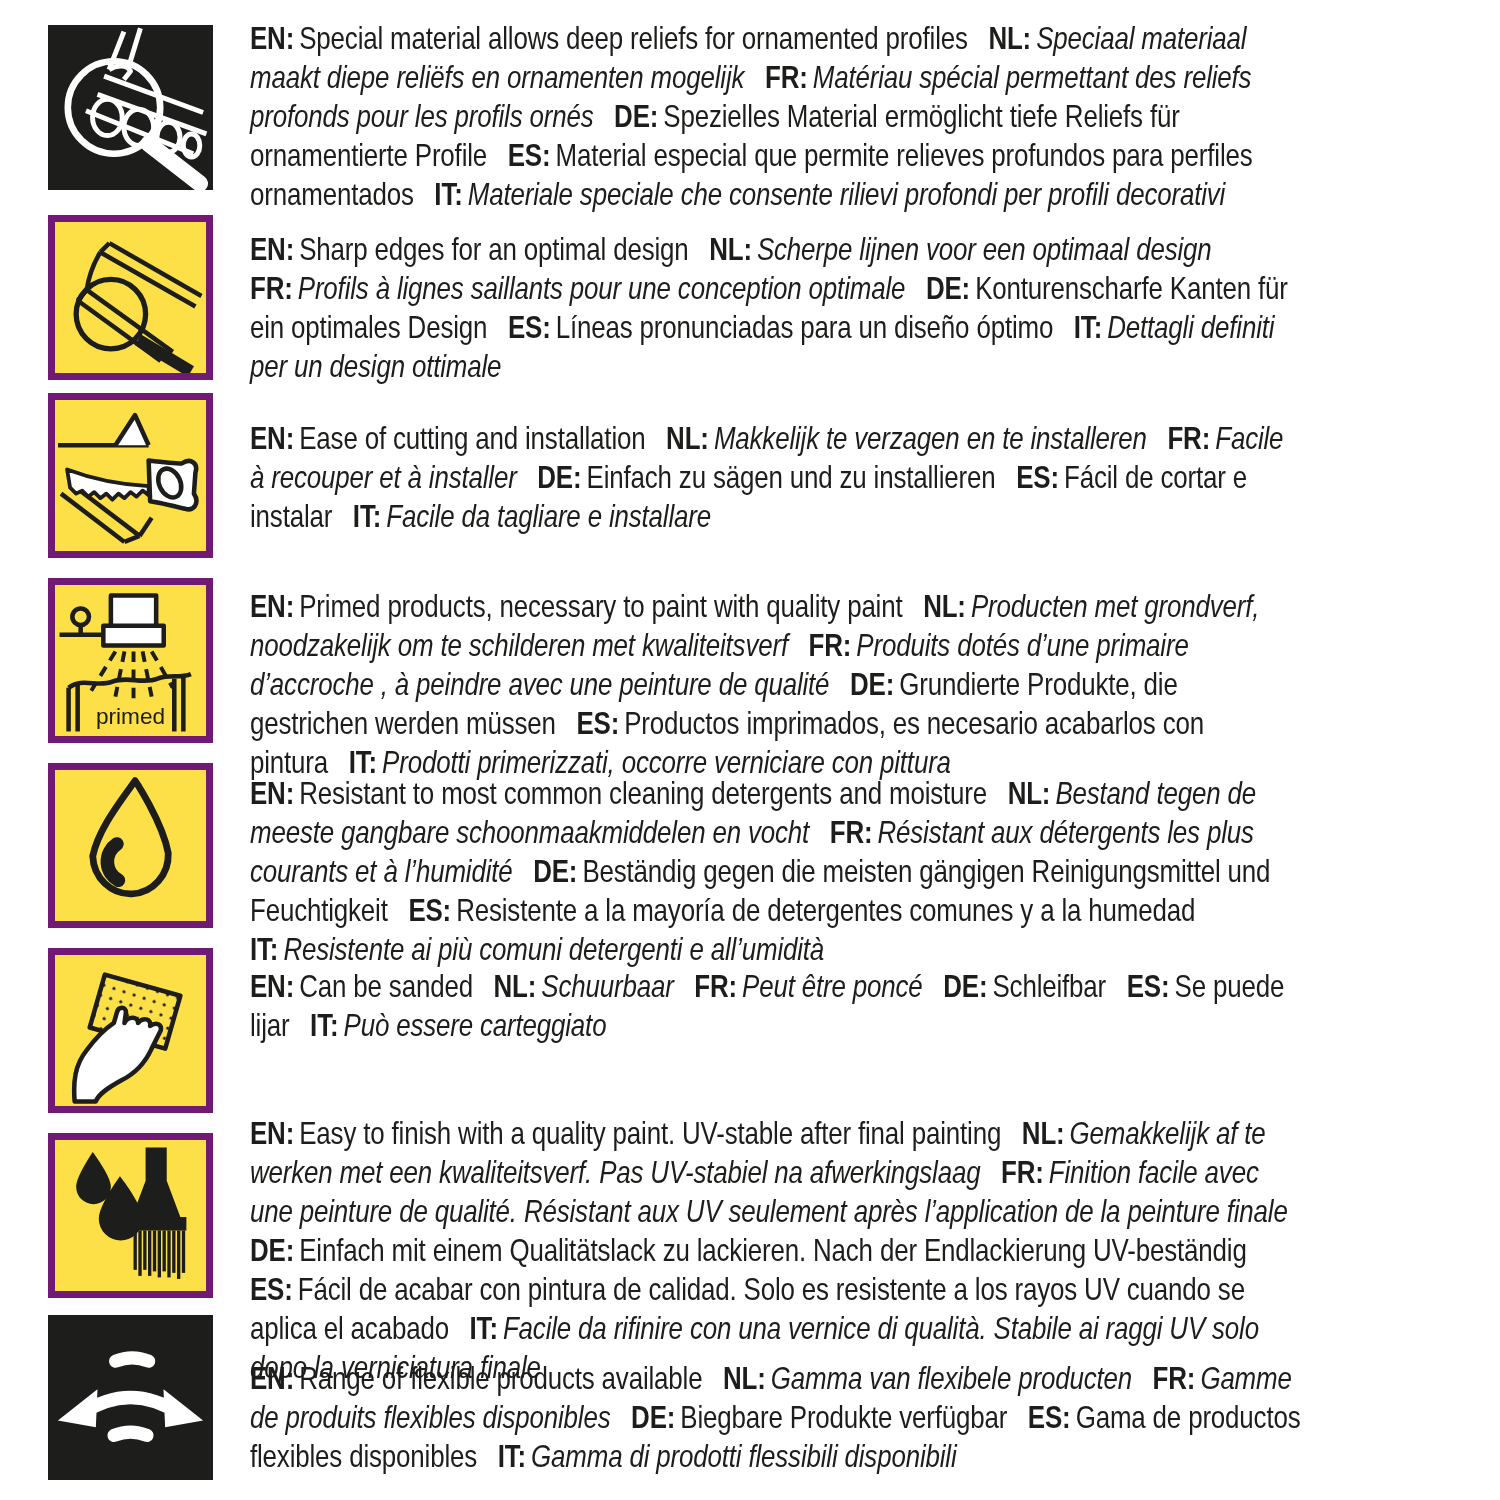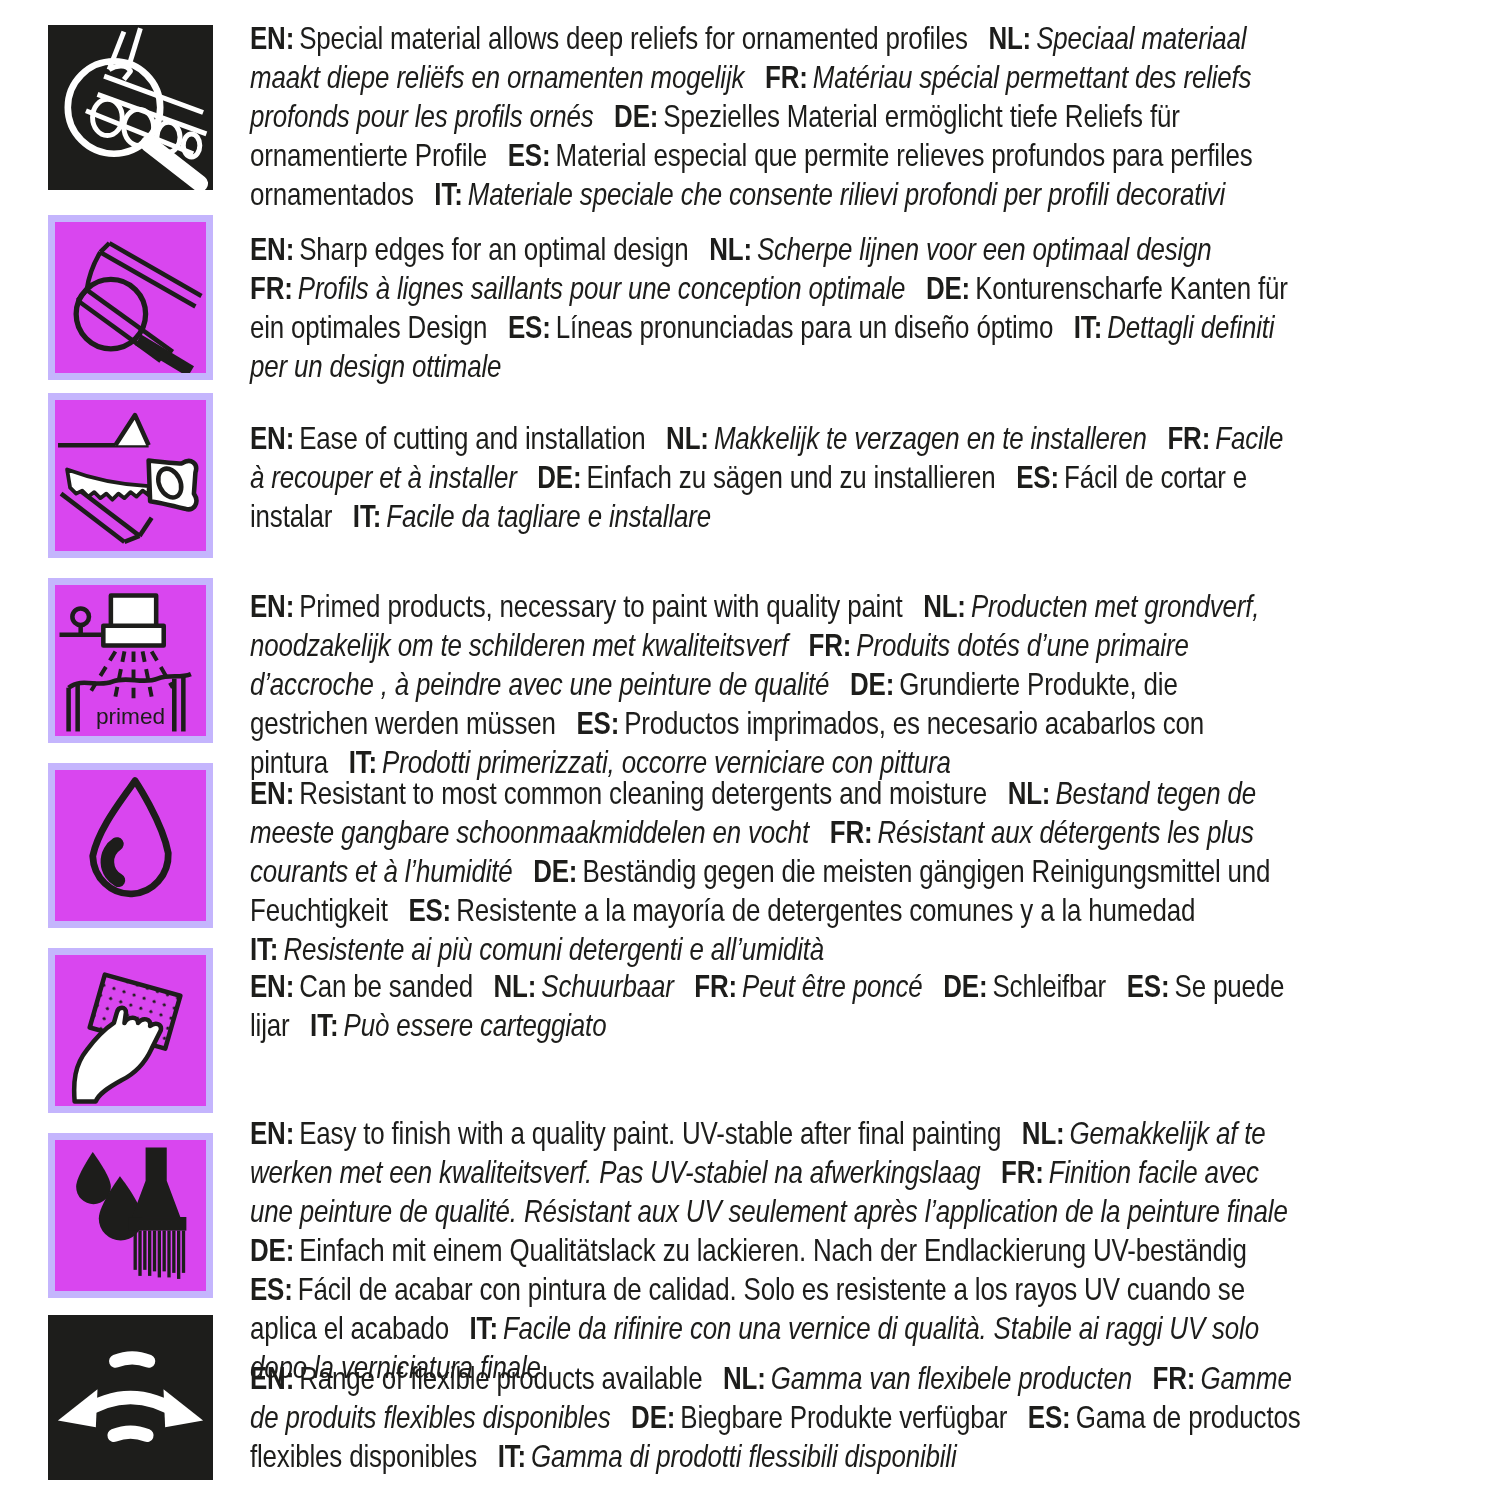--- a/index.html
+++ b/index.html
@@ -17,21 +17,21 @@
   .row:nth-of-type(1){height:190px}
   .row:nth-of-type(2){height:178px}
   .row:nth-of-type(3){height:185px}
   .row:nth-of-type(4){height:185px}
   .row:nth-of-type(5){height:185px}
   .row:nth-of-type(6){height:185px}
   .row:nth-of-type(7){height:182px}
   .row:nth-of-type(8){height:185px}
   .icon-box{
     flex:0 0 165px;width:165px;height:165px;
-    border:7px solid #c4b5fd;background:#d946ef;
+    border:7px solid #701a75;background:#fde047;
     box-sizing:border-box;
   }
   .icon-box.inverted{border:none;background:#1d1d1b;}
   .icon-box svg{width:100%;height:100%;display:block;}
   .row-text{
     margin:0 0 0 37px;width:1462px;
     transform:scaleX(0.85);transform-origin:0 0;
     font-size:30.5px;line-height:39px;letter-spacing:-0.2px;
   }
   .row:nth-of-type(1) .row-text{margin-top:-6px}

